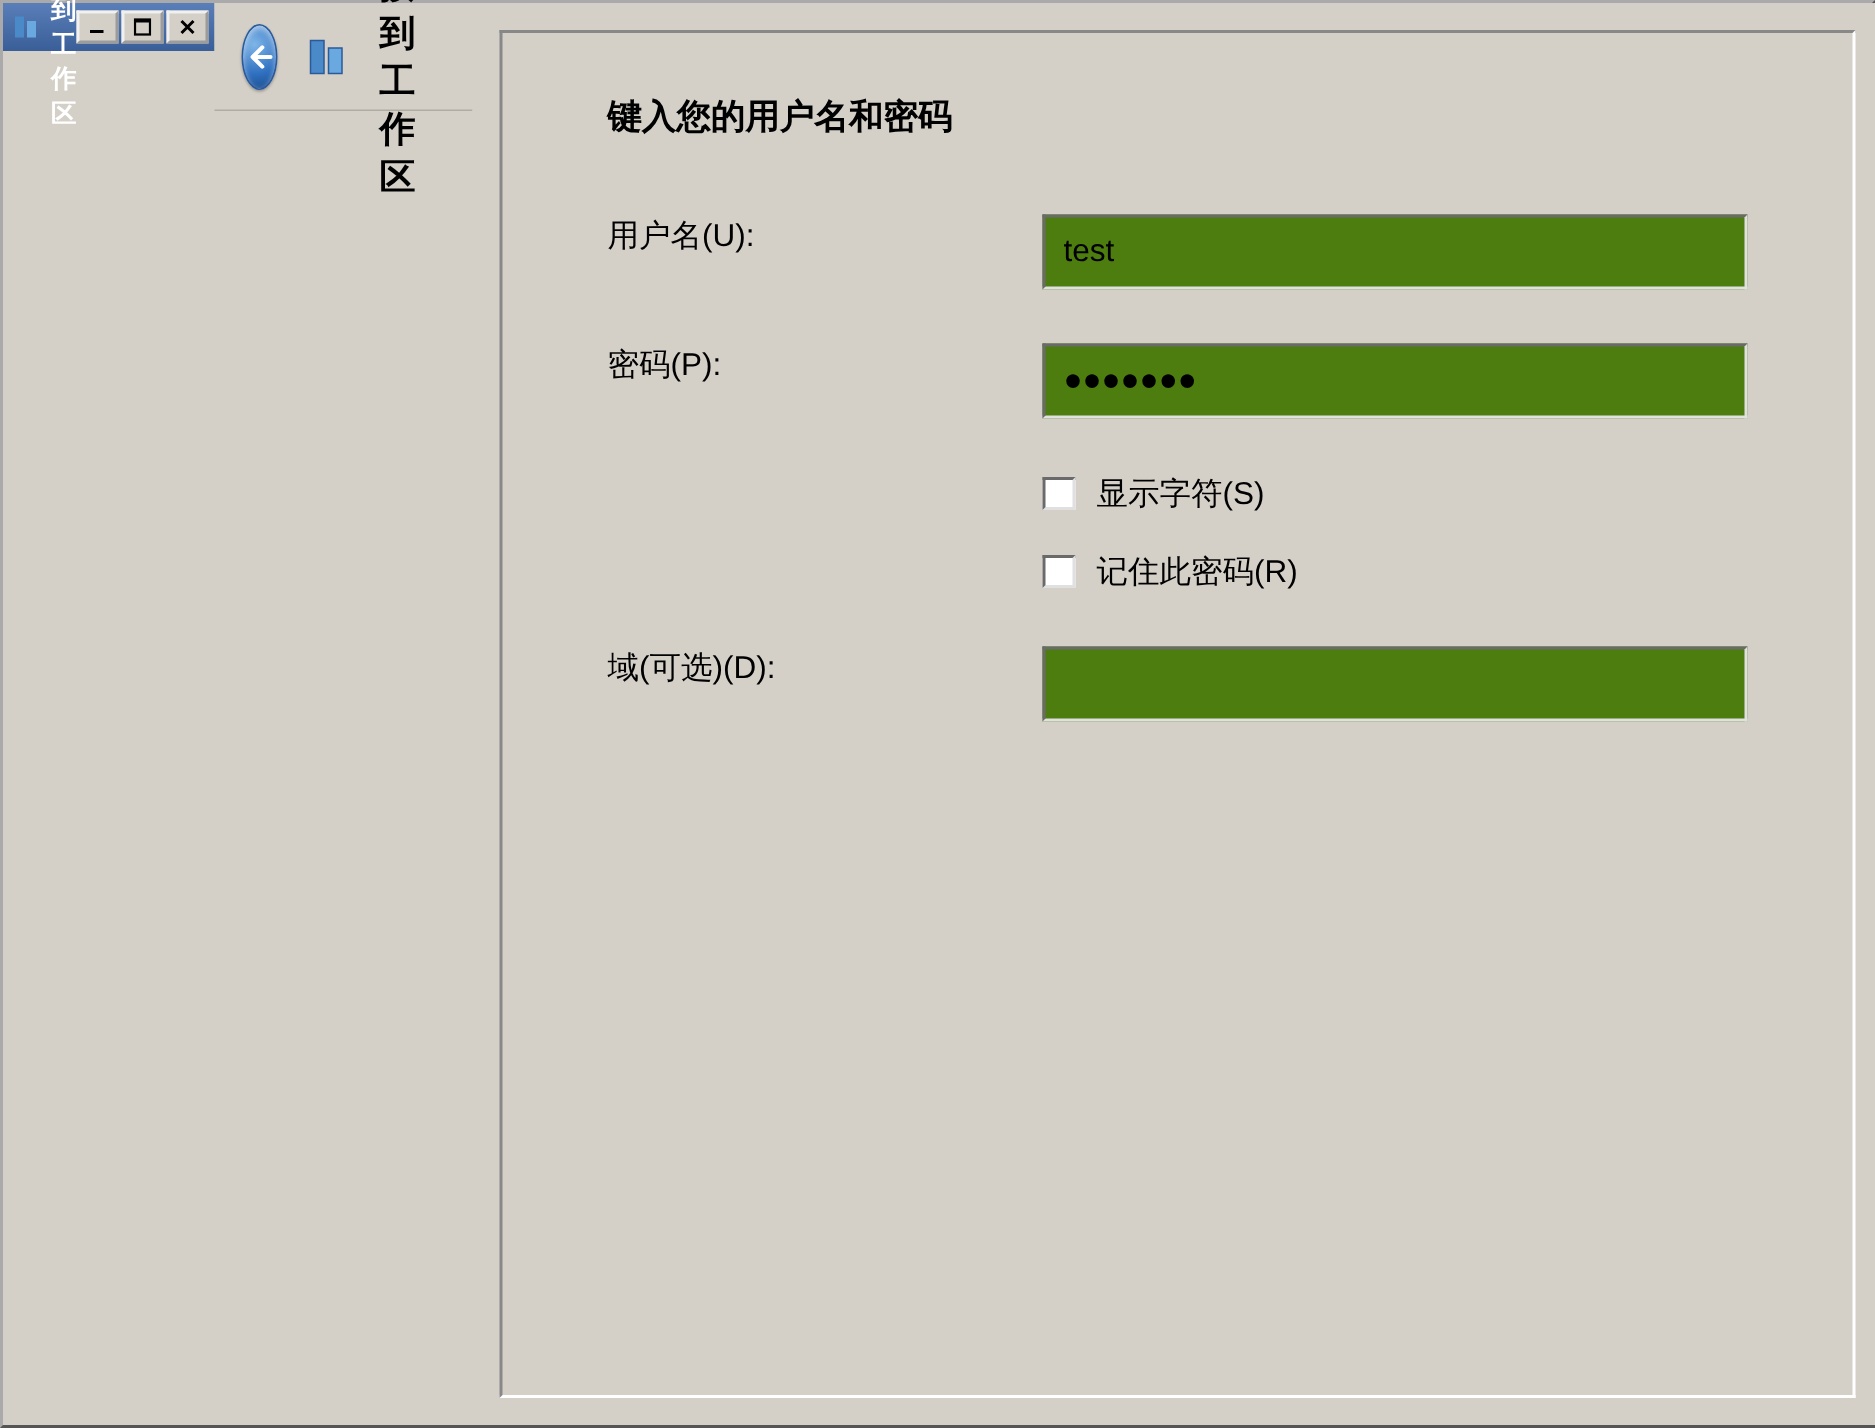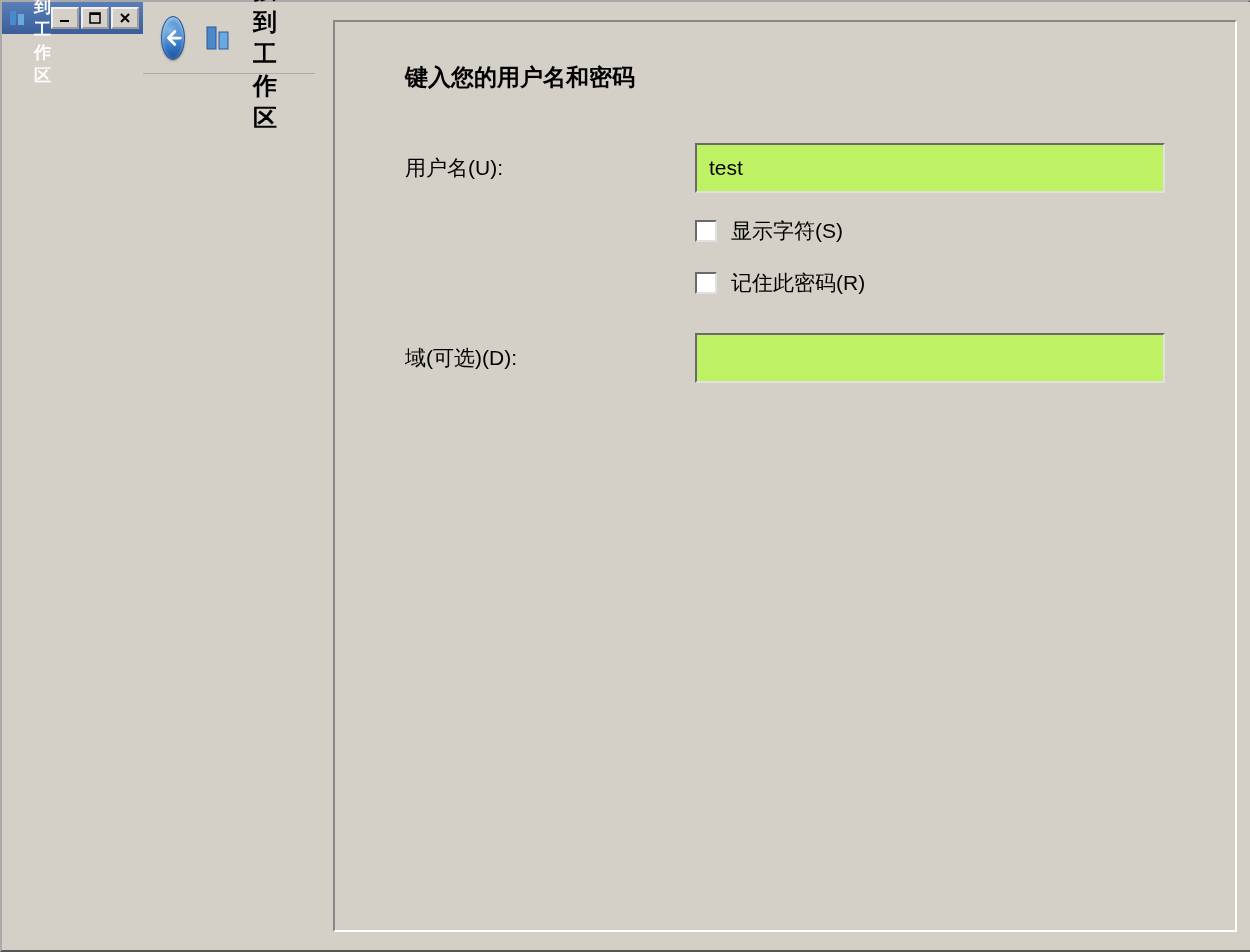--- a/index.html
+++ b/index.html
@@ -121,37 +121,36 @@
       padding: 40px 70px;
     }
     .instruction {
       font-size: 23px;
       font-weight: bold;
       color: #000;
       margin-bottom: 50px;
     }
     .form-row {
       display: flex;
-      align-items: center;
-      margin-bottom: 24px;
+      margin-bottom: 36px;
     }
     .form-label {
       width: 290px;
       font-size: 21px;
       color: #000;
     }
     .text-input {
       width: 470px;
       height: 50px;
       border: 2px solid;
       border-top-color: #6a6a6a;
       border-left-color: #6a6a6a;
       border-right-color: #e0e0e0;
       border-bottom-color: #e0e0e0;
-      background: #bef264;
+      background: #4d7c0f;
       font-size: 21px;
       padding: 0 12px;
       outline: none;
       font-family: inherit;
     }
     .checkbox-row {
       display: flex;
       align-items: center;
       margin-left: 290px;
       margin-bottom: 24px;
@@ -239,20 +238,24 @@
 
   <div class="content">
     <div class="panel">
       <div class="instruction">键入您的用户名和密码</div>
 
       <div class="form-row">
         <label class="form-label">用户名(U):</label>
         <input type="text" class="text-input" value="test" style="">
       </div>
 
+      <div class="form-row">
+        <label class="form-label">密码(P):</label>
+        <input type="text" class="text-input" value="●●●●●●●" style="">
+      </div>
 
       <div class="checkbox-row">
         <span class="checkbox"></span>
         <span>显示字符(S)</span>
       </div>
 
       <div class="checkbox-row">
         <span class="checkbox"></span>
         <span>记住此密码(R)</span>
       </div>

